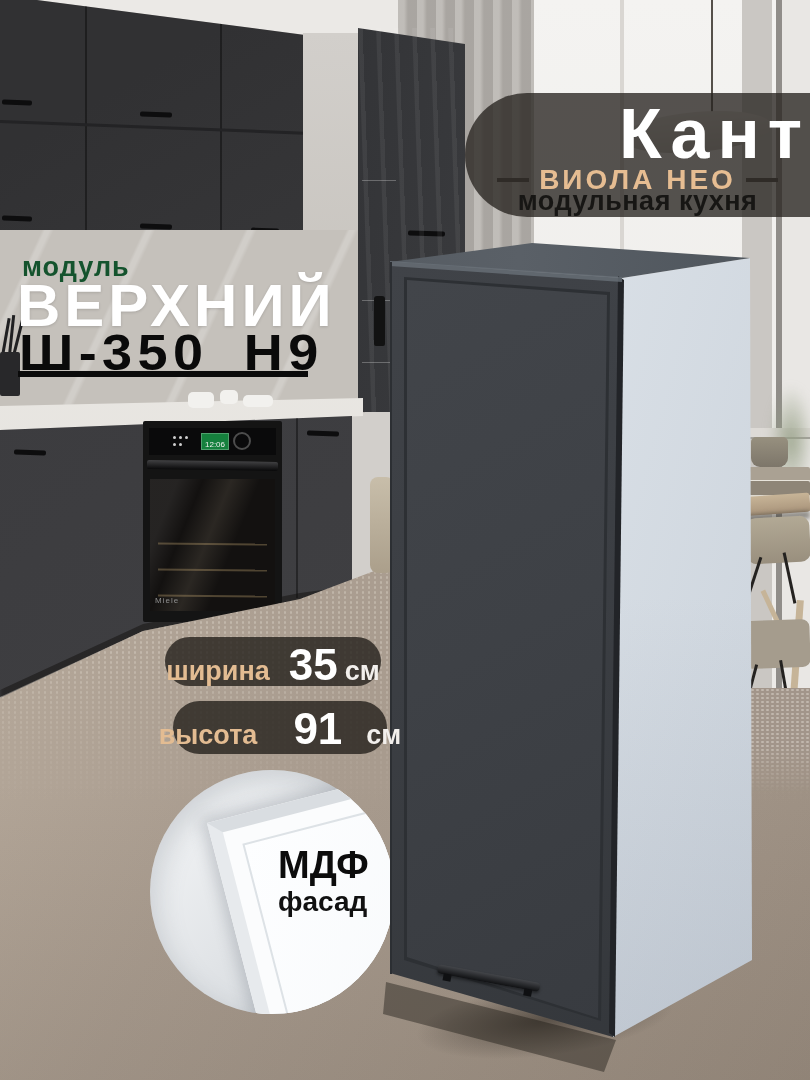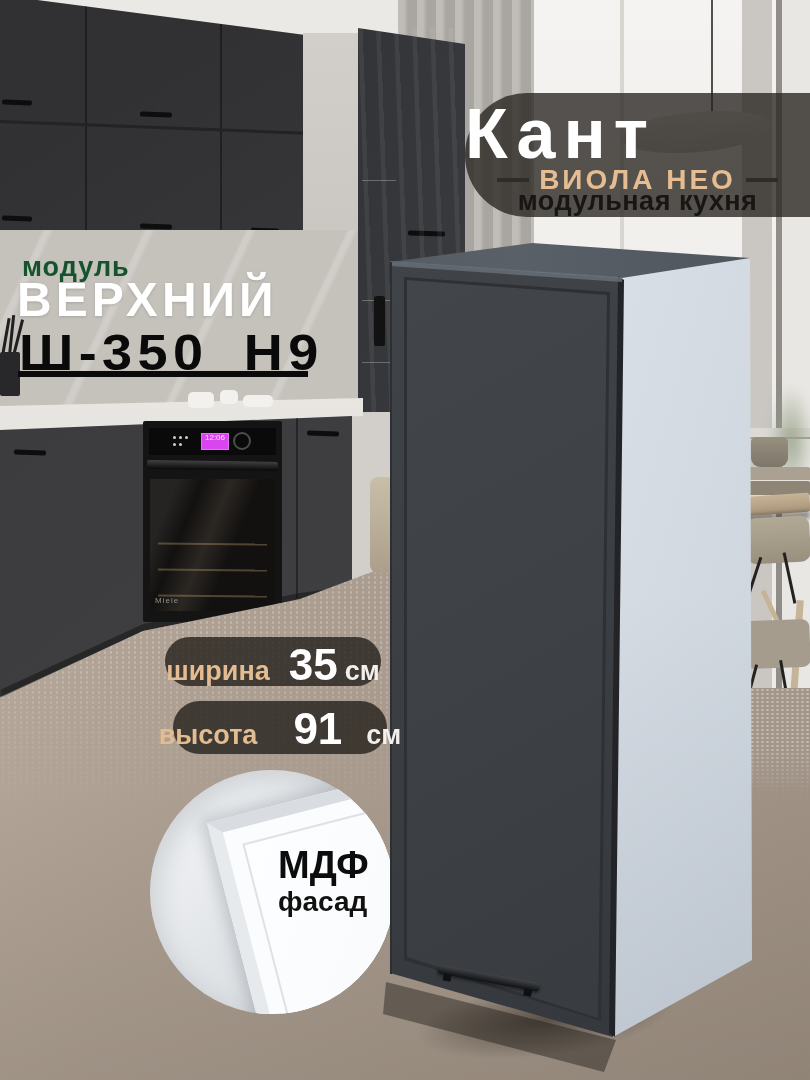--- a/index.html
+++ b/index.html
@@ -48,22 +48,22 @@
   .knife-block{left:0;top:352px;width:20px;height:44px;background:#28282a;border-radius:2px;}
   .lower-cabs{clip-path:polygon(0px 430px,352px 416px,352px 592px,300px 600px,143px 631px,0px 697px);
               background:linear-gradient(140deg,#3a3a3d,#434346);}
   .toe-shadow{clip-path:polygon(0px 690px,143px 624px,300px 593px,352px 586px,352px 594px,300px 601px,143px 633px,0px 700px);
               background:rgba(18,15,13,.5);filter:blur(2px);}
 
   
   .oven{left:143px;top:421px;width:139px;height:201px;background:#141414;border-radius:2px;}
   .oven-panel{left:6px;top:7px;width:127px;height:27px;background:#0a0a0b;}
   .oven-dot{width:3px;height:3px;background:#cfcfcf;border-radius:50%;}
-  .oven-display{left:58px;top:12px;width:26px;height:15px;background:#d946ef;border:1px solid rgba(255,255,255,.25);
-                color:#efefef;font-size:8px;display:flex;align-items:flex-start;justify-content:center;}
+  .oven-display{left:58px;top:12px;width:26px;height:15px;background:#15803d;border:1px solid rgba(255,255,255,.25);
+                color:#efefef;font-size:8px;display:flex;align-items:flex-end;justify-content:center;}
   .oven-knob{left:90px;top:11px;width:14px;height:14px;border:2px solid #4d4d4d;border-radius:50%;}
   .oven-handle{left:4px;top:40px;width:131px;height:9px;border-radius:2px;transform:rotate(.8deg);
                background:linear-gradient(#404042,#09090a);}
   .oven-glass{left:7px;top:58px;width:125px;height:132px;background:#131110;overflow:hidden;}
   .oven-glass:before{content:"";position:absolute;inset:0;
      background:linear-gradient(112deg,rgba(255,255,255,.08) 16%,transparent 30%,rgba(255,235,200,.10) 46%,transparent 62%);}
   .rack{left:8px;width:109px;height:2px;background:rgba(195,165,115,.35);transform:rotate(.6deg);}
   .oven-brand{left:12px;top:176px;color:#8f8f8f;font-size:8px;letter-spacing:1px;}
 
   
@@ -113,28 +113,28 @@
   .cab-edge-r{clip-path:polygon(618px 276px,624px 280px,615px 1037px,609px 1033px);background:#222428;}
   .cab-edge-t{clip-path:polygon(390px 261px,622px 277px,622px 282px,390px 266px);background:rgba(105,112,120,.8);}
   .cab-edge-l{left:390px;top:262px;width:2px;height:712px;background:#2c2f33;}
   .handle-grp{left:436px;top:964px;width:104px;height:26px;transform:rotate(10.5deg);transform-origin:left center;}
   .handle-bar{left:0;top:0;width:104px;height:9px;border-radius:4px;
      background:linear-gradient(#434549,#101113);box-shadow:0 2px 3px rgba(0,0,0,.4);}
   .handle-post{top:8px;width:8px;height:7px;background:#0f1012;}
 
   
   .pill{left:465px;top:93px;width:360px;height:124px;border-radius:62px 0 0 62px;background:rgba(40,36,32,.78);}
-  .brand-title{left:465px;top:99px;width:345px;text-align:left;font-size:70px;font-weight:800;color:#fff;letter-spacing:8px;}
+  .brand-title{left:465px;top:99px;width:345px;text-align:right;font-size:70px;font-weight:800;color:#fff;letter-spacing:8px;}
   .series-row{left:465px;top:166px;width:345px;display:flex;align-items:center;justify-content:center;gap:10px;}
   .dash{width:32px;height:4px;background:#2f2b27;}
   .series-txt{font-size:28px;font-weight:700;color:#e6bd92;letter-spacing:3px;}
   .tagline{left:465px;top:188px;width:345px;text-align:center;font-size:27px;font-weight:700;color:#171614;letter-spacing:.5px;}
 
   .kicker{left:22px;top:254px;font-size:27px;font-weight:600;color:#14532d;letter-spacing:1px;}
-  .mod-name{left:17px;top:276px;font-size:48px;font-weight:800;color:#ffffff;letter-spacing:4px;
+  .mod-name{left:17px;top:276px;font-size:60px;font-weight:800;color:#ffffff;letter-spacing:4px;
             text-shadow:0 1px 3px rgba(0,0,0,.15);}
   .mod-code{left:19px;top:328px;font-size:50px;font-weight:800;color:#0a0a0a;letter-spacing:5px;
             transform:scaleX(1.08);transform-origin:left;}
   .code-underline{left:18px;top:371px;width:290px;height:6px;background:#0a0a0a;}
 
   .badge{border-radius:27px;background:rgba(36,32,28,.8);display:flex;align-items:baseline;justify-content:center;
          gap:7px;padding-top:6px;}
   .badge1{left:165px;top:637px;width:216px;height:43px;}
   .badge2{left:173px;top:701px;width:214px;height:47px;gap:24px;}
   .spec-label{font-size:27px;font-weight:600;color:#e3bc92;}

